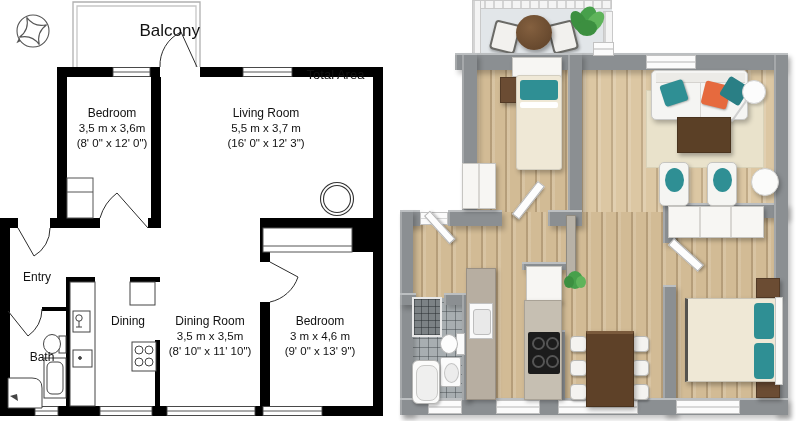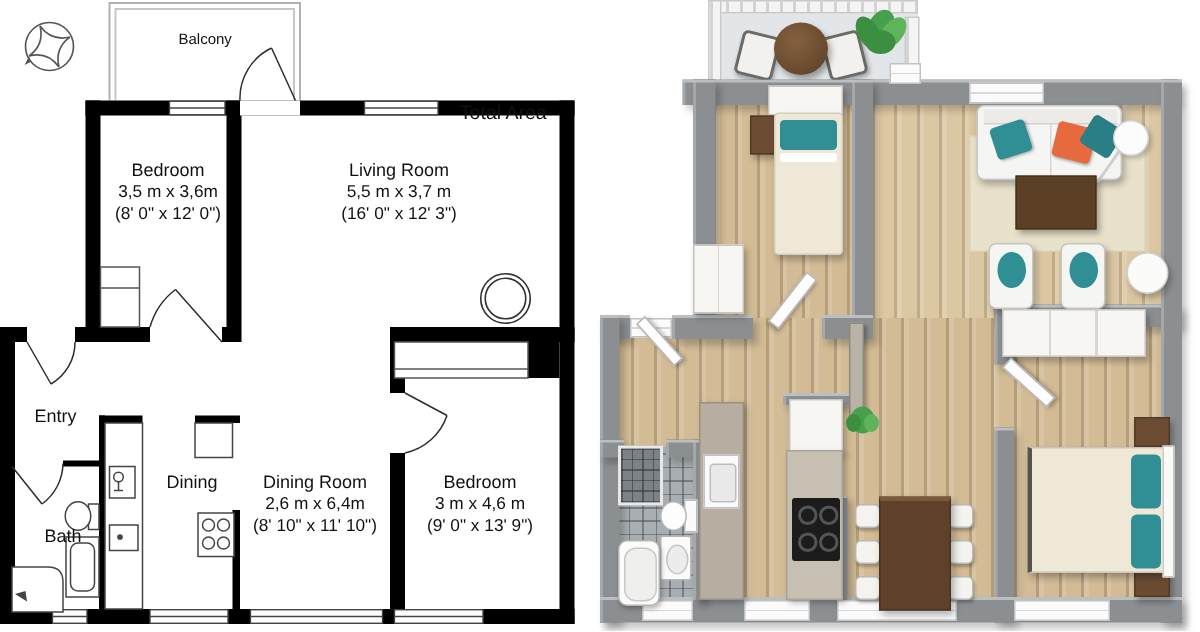--- a/index.html
+++ b/index.html
@@ -3,21 +3,21 @@
 <meta charset="utf-8">
 <style>
   html,body{margin:0;padding:0;background:#fff;}
   #shot{position:relative;width:800px;height:421px;background:#fff;overflow:hidden;
         font-family:"Liberation Sans",sans-serif;color:#111;}
   .abs{position:absolute;}
   
   .rlabel{position:absolute;text-align:center;line-height:15px;font-size:12px;}
   .rlabel .dim{font-size:11.5px;}
   .tarea{position:absolute;text-align:center;font-size:13px;line-height:16px;}
-  .blabel{position:absolute;text-align:left;font-size:10px;margin-left:46px;}
+  .blabel{position:absolute;text-align:right;font-size:17px;}
   
   #p3d{position:absolute;left:400px;top:0;width:400px;height:421px;}
   .floor-wood{background:#d2bb95;
      background-image:repeating-linear-gradient(90deg,rgba(255,255,255,.13) 0 3px,rgba(0,0,0,0) 3px 13px,rgba(96,70,40,.25) 13px 15px);}
   .floor-wood-light{background:#dcc7a3;
      background-image:repeating-linear-gradient(90deg,rgba(255,255,255,.15) 0 3px,rgba(0,0,0,0) 3px 13px,rgba(96,70,40,.22) 13px 15px);}
   .floor-bath{background:var(--floor-bath,#a8aeb1);
      background-image:repeating-linear-gradient(0deg,rgba(60,66,70,.45) 0 1px,transparent 1px 9px),
                       repeating-linear-gradient(90deg,rgba(60,66,70,.45) 0 1px,transparent 1px 9px);}
   .floor-balcony{background:var(--floor-balcony,#e2e6e9);}
@@ -178,21 +178,21 @@
     <div class="rlabel" style="left:193px;top:106px;width:146px;">
       <div>Living Room</div>
       <div class="dim">5,5 m x 3,7 m</div>
       <div class="dim">(16' 0" x 12' 3")</div>
     </div>
     <div class="rlabel" style="left:8px;top:270px;width:58px;"><span>Entry</span></div>
     <div class="rlabel" style="left:16px;top:350px;width:52px;"><span>Bath</span></div>
     <div class="rlabel" style="left:93px;top:314px;width:70px;"><span>Dining</span></div>
     <div class="rlabel" style="left:148px;top:314px;width:124px;">
       <div>Dining Room</div>
-      <div class="dim">2,6 m x 6,4m</div>
+      <div class="dim">3,5 m x 3,5m</div>
       <div class="dim">(8' 10" x 11' 10")</div>
     </div>
     <div class="rlabel" style="left:258px;top:314px;width:124px;">
       <div>Bedroom</div>
       <div class="dim">3 m x 4,6 m</div>
       <div class="dim">(9' 0" x 13' 9")</div>
     </div>
   </div>
 
   <div id="p3d">

